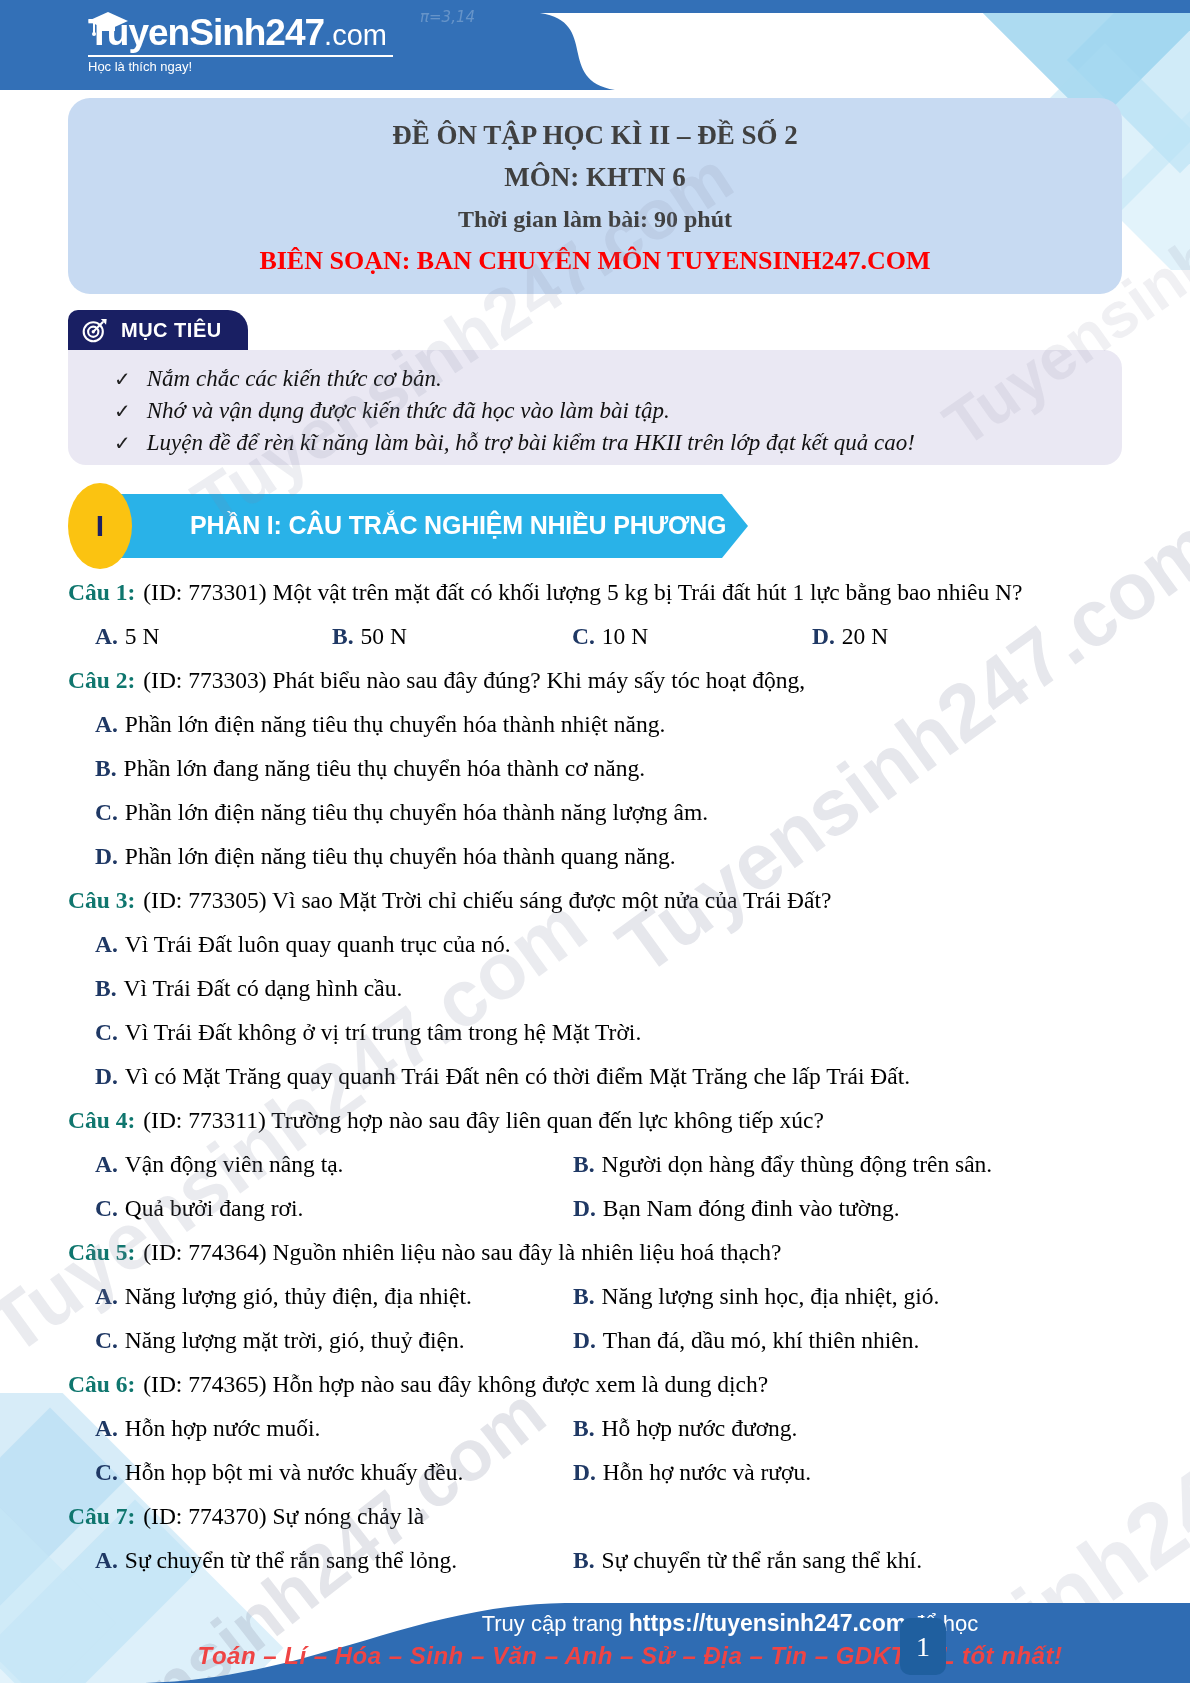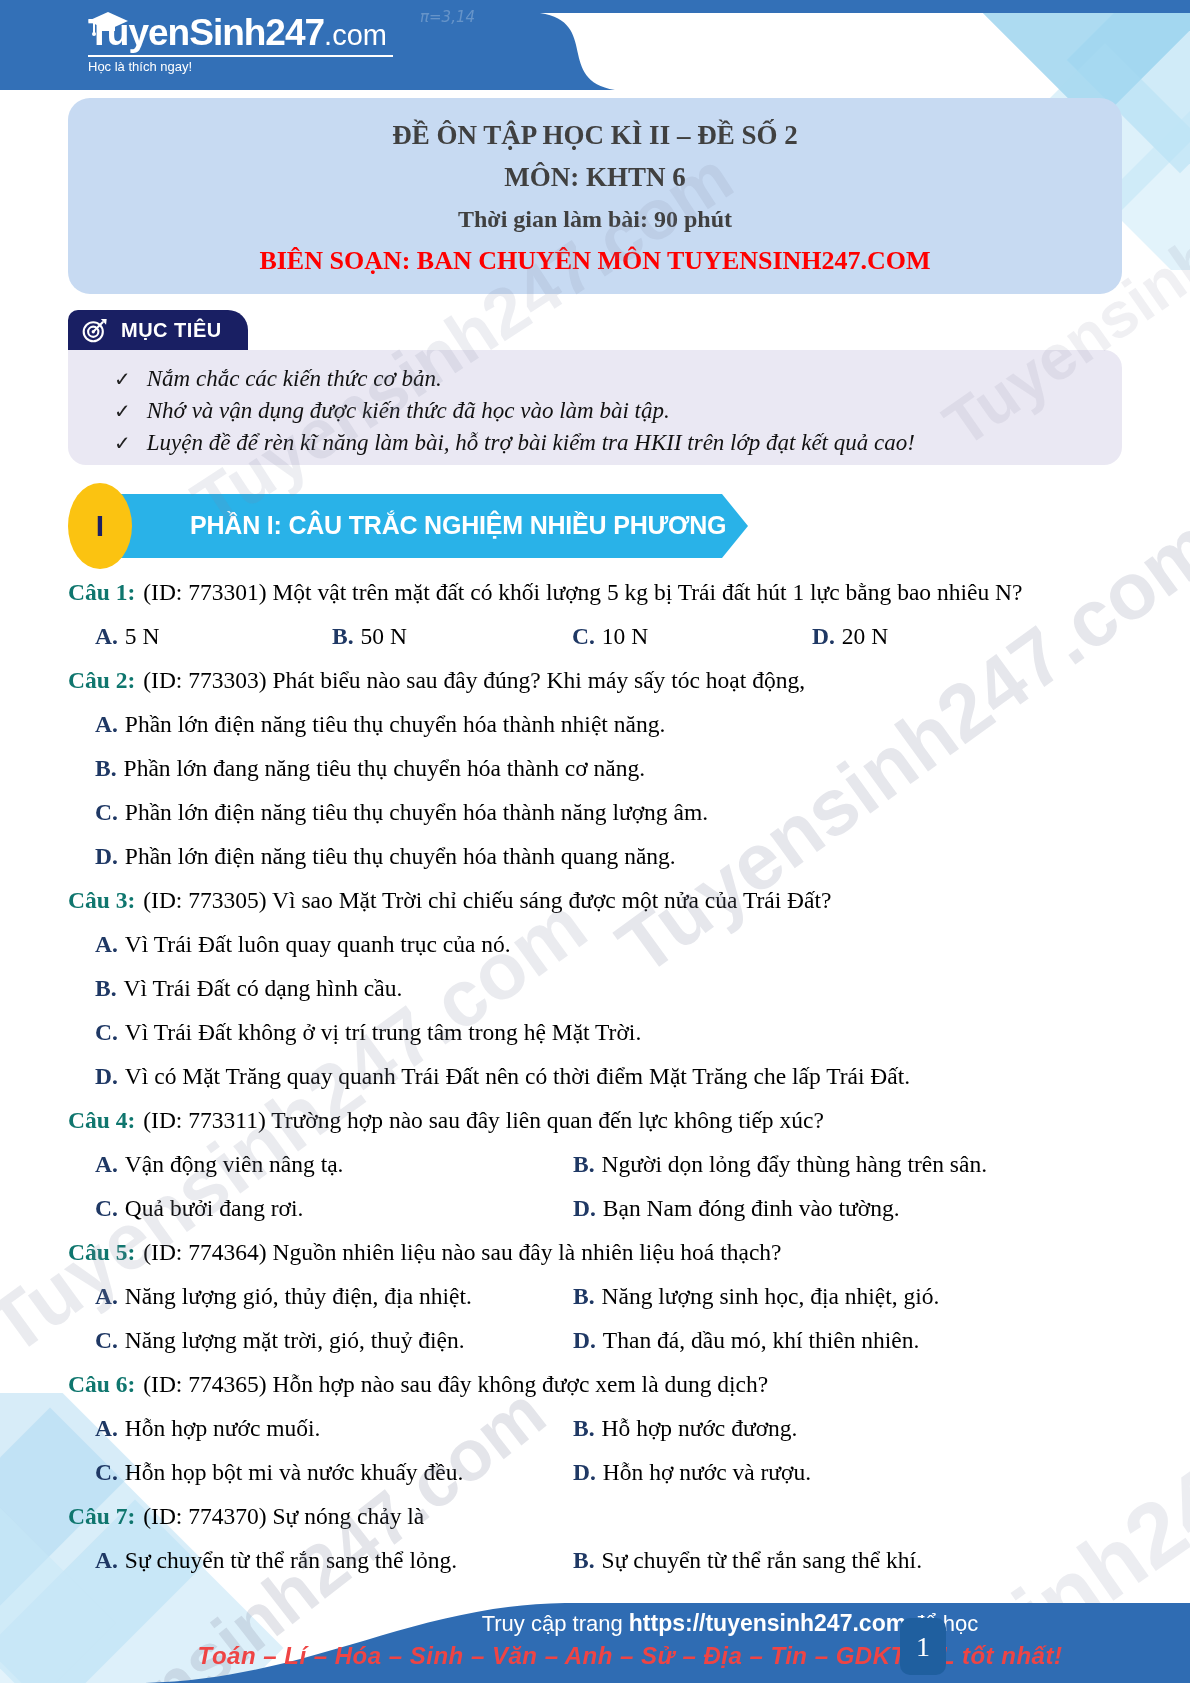--- a/index.html
+++ b/index.html
@@ -191,21 +191,21 @@
           <div class="opt-line"><span class="letter">B.</span><span>Vì Trái Đất có dạng hình cầu.</span></div>
           <div class="opt-line"><span class="letter">C.</span><span>Vì Trái Đất không ở vị trí trung tâm trong hệ Mặt Trời.</span></div>
           <div class="opt-line"><span class="letter">D.</span><span>Vì có Mặt Trăng quay quanh Trái Đất nên có thời điểm Mặt Trăng che lấp Trái Đất.</span></div>
         </div>
       </div>
 
       <div class="q">
         <div class="q-line"><span class="q-label">Câu 4:</span><span>(ID: 773311) Trường hợp nào sau đây liên quan đến lực không tiếp xúc?</span></div>
         <div class="opts-grid2">
           <div class="opt-line"><span class="letter">A.</span><span>Vận động viên nâng tạ.</span></div>
-          <div class="opt-line"><span class="letter">B.</span><span>Người dọn lỏng đẩy thùng hàng trên sân.</span></div>
+          <div class="opt-line"><span class="letter">B.</span><span>Người dọn hàng đẩy thùng động trên sân.</span></div>
           <div class="opt-line"><span class="letter">C.</span><span>Quả bưởi đang rơi.</span></div>
           <div class="opt-line"><span class="letter">D.</span><span>Bạn Nam đóng đinh vào tường.</span></div>
         </div>
       </div>
 
       <div class="q">
         <div class="q-line"><span class="q-label">Câu 5:</span><span>(ID: 774364) Nguồn nhiên liệu nào sau đây là nhiên liệu hoá thạch?</span></div>
         <div class="opts-grid2">
           <div class="opt-line"><span class="letter">A.</span><span>Năng lượng gió, thủy điện, địa nhiệt.</span></div>
           <div class="opt-line"><span class="letter">B.</span><span>Năng lượng sinh học, địa nhiệt, gió.</span></div>

